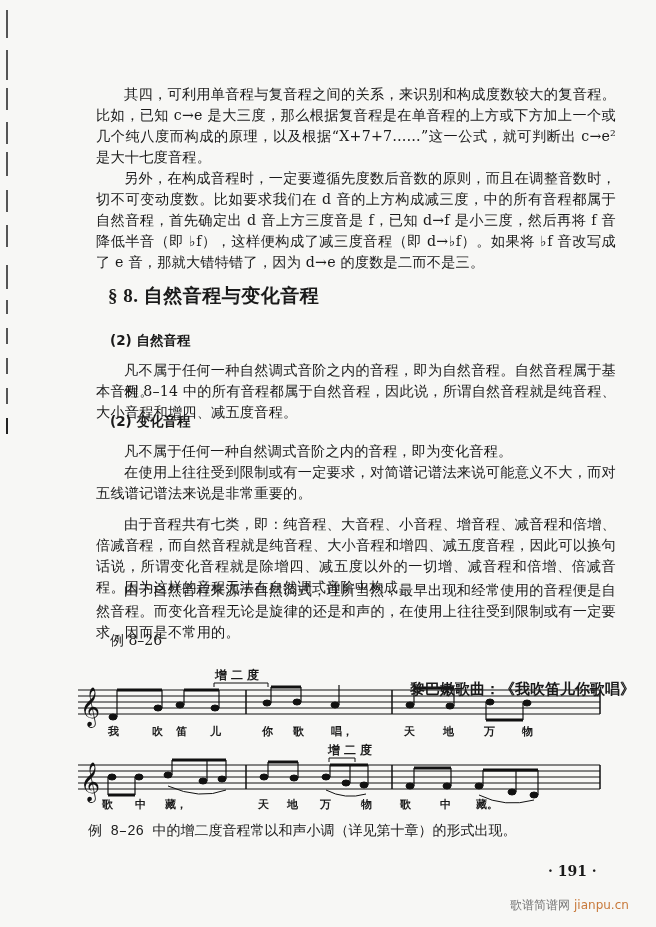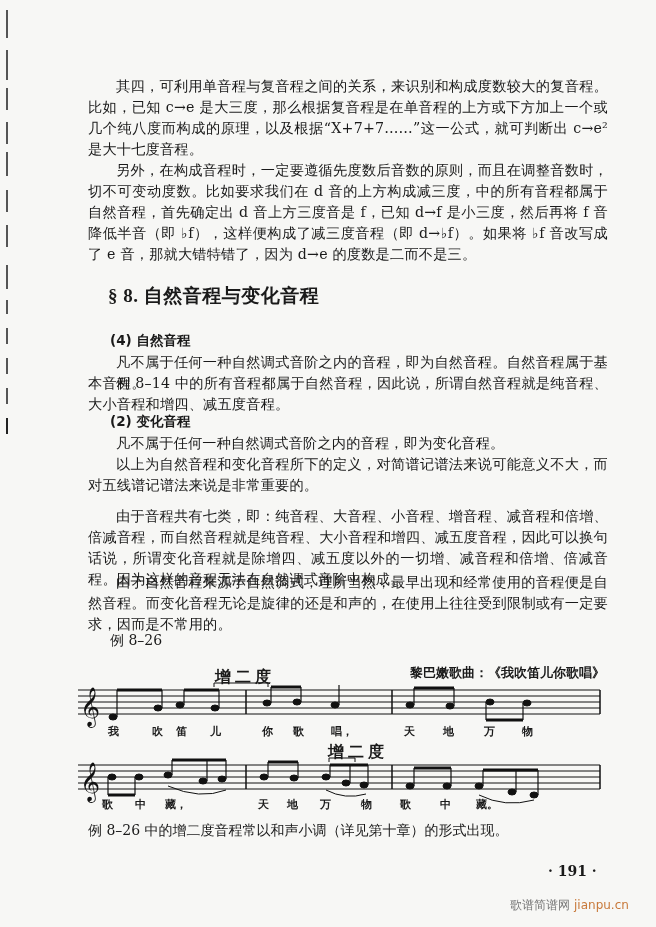--- a/index.html
+++ b/index.html
@@ -6,49 +6,49 @@
   body {
     width:656px; height:927px; position:relative; overflow:hidden;
     background:#f7f7f5;
     font-family: "DejaVu Serif", "Liberation Serif", serif;
     color:#1a1a1a;
   }
   .binding-mark { position:absolute; left:6px; width:2px; background:#555; }
   .para {
     position:absolute; left:88px; width:520px;
     font-size:14.2px; line-height:21px; letter-spacing:0.2px;
-    text-align:justify; margin:0;
+    text-align:justify; margin:8px;
   }
   .indent { text-indent:28px; }
   .section-title {
     position:absolute; left:108px; top:283px;
     font-family:Liberation Serif, serif;
     font-weight:bold; font-size:19px; letter-spacing:0.5px;
   }
   .subhead {
     position:absolute; left:110px;
     font-family:"DejaVu Sans","Liberation Sans",sans-serif;
     font-weight:bold; font-size:13.5px;
   }
   .example-label { position:absolute; left:110px; top:632px; font-size:14px; }
   .score { position:absolute; left:0; top:0; }
   .lyric {
     position:absolute; font-size:11px; font-weight:bold;
     font-family:"DejaVu Sans","Liberation Sans",sans-serif;
   }
   .anno {
-    position:absolute; font-size:16px; font-weight:bold;
+    position:absolute; font-size:12px; font-weight:bold;
     font-family:"DejaVu Sans","Liberation Sans",sans-serif;
     letter-spacing:4px;
   }
   .credit {
-    position:absolute; left:410px; top:664px; font-size:13px; font-weight:bold;
-    font-family:"DejaVu Sans","Liberation Sans",sans-serif;
-  }
-  .caption { position:absolute; left:88px; top:822px; font-size:14px; }
+    position:absolute; left:410px; top:680px; font-size:15px; font-weight:bold;
+    font-family:"DejaVu Sans","Liberation Sans",sans-serif;
+  }
+  .caption { position:absolute; left:88px; top:822px; font-size:14px;font-family:Liberation Mono, monospace; }
   .page-num { position:absolute; left:548px; top:863px; font-size:14px; font-weight:bold; }
   .watermark {
     position:absolute; left:510px; top:897px; font-size:12px; color:#777;
     font-family:"DejaVu Sans","Liberation Sans",sans-serif;
     text-align:right;
   }
   .watermark .url { color:#c8793a; margin-left:4px; }
 </style>
 </head>
 <body>
@@ -65,26 +65,26 @@
 <div class="binding-mark" style="top:328px;height:16px"></div>
 <div class="binding-mark" style="top:358px;height:16px"></div>
 <div class="binding-mark" style="top:388px;height:16px"></div>
 <div class="binding-mark" style="top:418px;height:16px;background:#222"></div>
 
 <p class="para indent" style="top:76px">其四，可利用单音程与复音程之间的关系，来识别和构成度数较大的复音程。比如，已知 c→e 是大三度，那么根据复音程是在单音程的上方或下方加上一个或几个纯八度而构成的原理，以及根据“X+7+7……”这一公式，就可判断出 c→e² 是大十七度音程。</p>
 <p class="para indent" style="top:160px">另外，在构成音程时，一定要遵循先度数后音数的原则，而且在调整音数时，切不可变动度数。比如要求我们在 d 音的上方构成减三度，中的所有音程都属于自然音程，首先确定出 d 音上方三度音是 f，已知 d→f 是小三度，然后再将 f 音降低半音（即 ♭f），这样便构成了减三度音程（即 d→♭f）。如果将 ♭f 音改写成了 e 音，那就大错特错了，因为 d→e 的度数是二而不是三。</p>
 
 <div class="section-title">§ 8. 自然音程与变化音程</div>
 
-<div class="subhead" style="top:332px">(4) 自然音程</div>
+<div class="subhead" style="top:332px">(2) 自然音程</div>
 <p class="para indent" style="top:352px">凡不属于任何一种自然调式音阶之内的音程，即为自然音程。自然音程属于基本音程。</p>
 <p class="para indent" style="top:373px">例 8–14 中的所有音程都属于自然音程，因此说，所谓自然音程就是纯音程、大小音程和增四、减五度音程。</p>
 <div class="subhead" style="top:413px">(2) 变化音程</div>
 <p class="para indent" style="top:433px">凡不属于任何一种自然调式音阶之内的音程，即为变化音程。</p>
-<p class="para indent" style="top:454px">以上为自然音程和变化音程所下的定义，对简谱记谱法来说可能意义不大，而对五线谱记谱法来说是非常重要的。</p>
+<p class="para indent" style="top:454px">在使用上往往受到限制或有一定要求，对简谱记谱法来说可能意义不大，而对五线谱记谱法来说是非常重要的。</p>
 <p class="para indent" style="top:506px">由于音程共有七类，即：纯音程、大音程、小音程、增音程、减音程和倍增、倍减音程，而自然音程就是纯音程、大小音程和增四、减五度音程，因此可以换句话说，所谓变化音程就是除增四、减五度以外的一切增、减音程和倍增、倍减音程。因为这样的音程无法在自然调式音阶中构成。</p>
 <p class="para indent" style="top:572px">由于自然音程来源于自然调式，理所当然，最早出现和经常使用的音程便是自然音程。而变化音程无论是旋律的还是和声的，在使用上往往受到限制或有一定要求，因而是不常用的。</p>
 
 <div class="example-label">例 8–26</div>
 
 <svg class="score" width="656" height="927" viewBox="0 0 656 927">
   <g stroke="#111" stroke-width="1">
 
     <line x1="78" y1="690" x2="600" y2="690"></line>
       <line x1="78" y1="696" x2="600" y2="696"></line>

